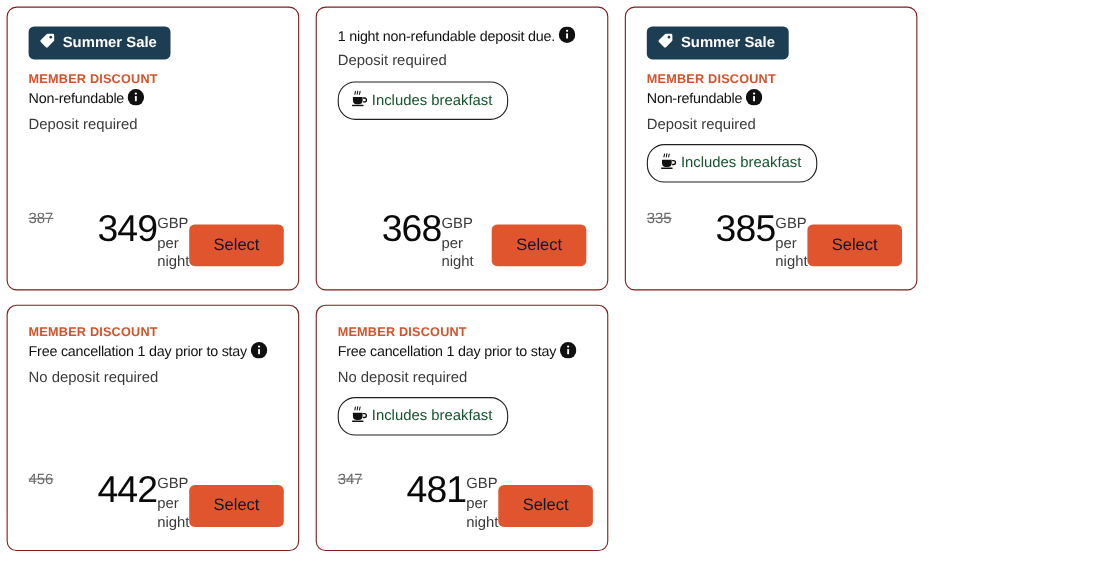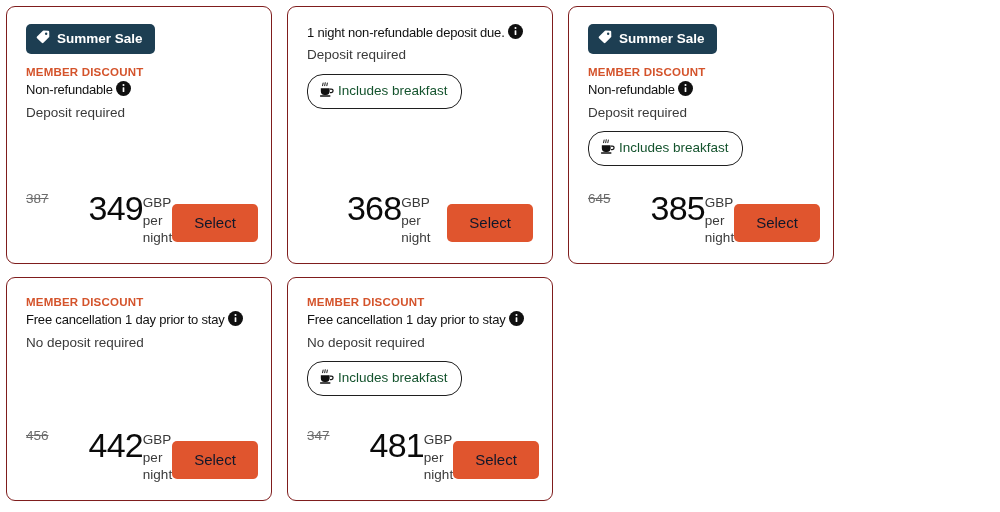--- a/index.html
+++ b/index.html
@@ -244,21 +244,21 @@
           <path d="M12.4 8 h1.5 a2 2 0 0 1 0 4 h-1.5" fill="none" stroke="#111111" stroke-width="1.4"></path>
           <rect x="1" y="15.1" width="12" height="1.5" rx="0.7" fill="#111111"></rect>
           <path d="M4.6 1.2 L4 4.2 M7 0.8 L6.4 4.2 M9.4 1.2 L8.8 4.2" stroke="#111111" stroke-width="1.1" stroke-linecap="round" fill="none"></path>
         </svg>
       </span>
       <span>Includes breakfast</span>
     </div>
 
     <div class="price-row">
       <div class="price-block">
-        <span class="old-price">645</span>
+        <span class="old-price">335</span>
         <span class="current-price">385</span>
         <span class="price-unit">GBP per night</span>
       </div>
       <button class="select-button">Select</button>
     </div>
   </div>
 
   <div class="rate-card row-bottom">
 
     <div class="member-discount">MEMBER DISCOUNT</div>

